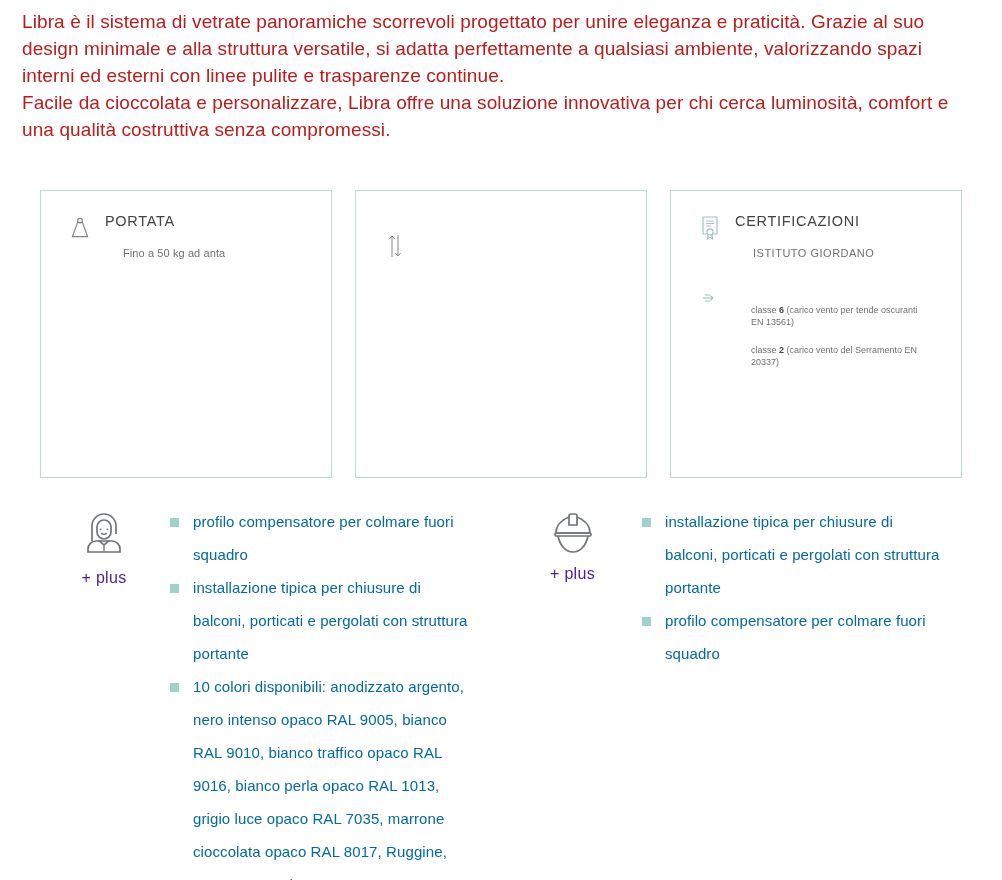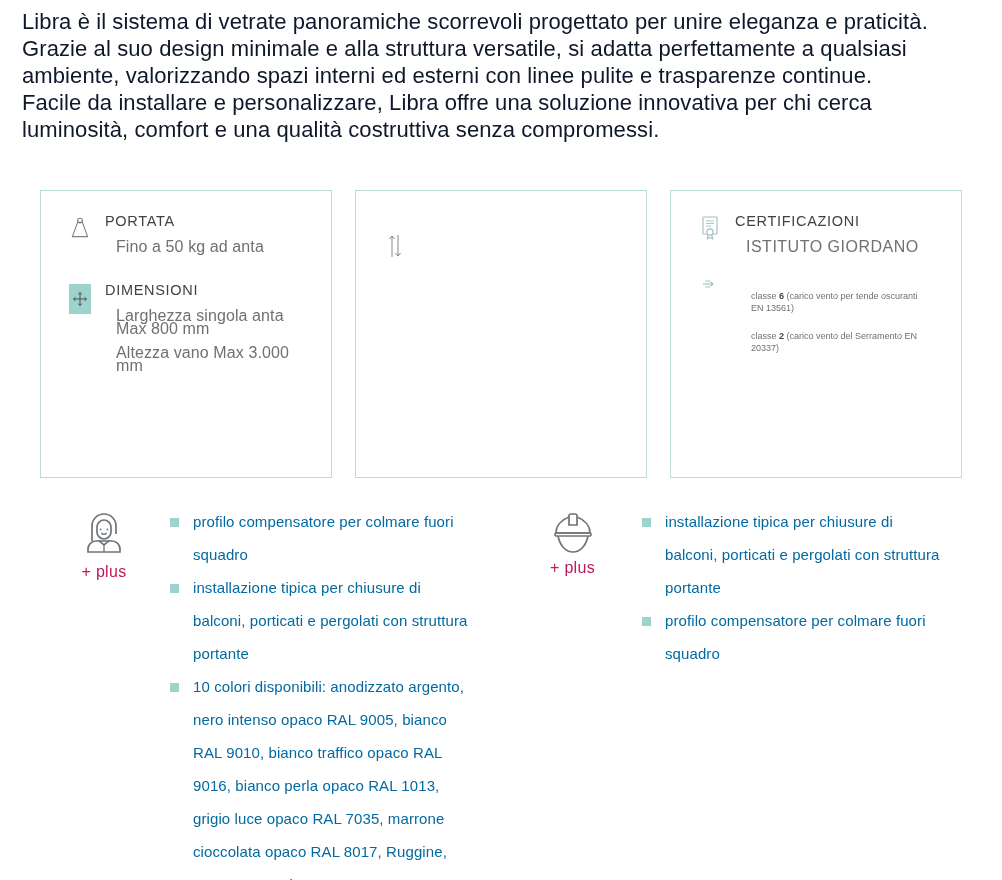--- a/index.html
+++ b/index.html
@@ -19,23 +19,23 @@
 
   
   .intro {
     position: absolute;
     left: 22px;
     top: 8px;
     width: 930px;
   }
   .intro p {
     margin: 0;
-    font-size: 22px;
+    font-size: 19px;
     line-height: 27px;
-    color: #0f172a;
+    color: #b91c1c;
     letter-spacing: 0.1px;
     font-weight: 400;
   }
 
   
   .cards {
     position: absolute;
     left: 40px;
     top: 190px;
     width: 922px;
@@ -69,24 +69,24 @@
     letter-spacing: 0.6px;
     color: #3f4346;
     font-weight: 400;
     margin: 0 0 2px 0;
   }
   .spec-title.big {
     font-size: 14.5px;
     letter-spacing: 0.7px;
   }
   .spec-sub {
-    font-size: 16px;
+    font-size: 11px;
     line-height: 13px;
     color: #6d7174;
-    margin: 11px;
+    margin: 18px;
     letter-spacing: 0.1px;
   }
   .spec-sub.caps { letter-spacing: 0.5px; }
   .teal-box {
     width: 22px;
     height: 30px;
     background: #9ed2cd;
     display: flex;
     align-items: center;
     justify-content: center;
@@ -114,21 +114,22 @@
   .plus-badge {
     width: 128px;
     min-width: 128px;
     display: flex;
     flex-direction: column;
     align-items: center;
     padding-top: 2px;
   }
   .plus-label {
     font-size: 16px;
-    color: #be185d;
+    color: #4c1d95;
+    margin-top: 6px;
     letter-spacing: 0.3px;
   }
   ul.bullets {
     list-style: none;
     margin: 0;
     padding: 0;
     width: 300px;
   }
   ul.bullets li {
     position: relative;
@@ -149,57 +150,39 @@
   }
   .plus-col.right .plus-badge { width: 135px; min-width: 135px; }
   .plus-col.right ul.bullets { width: 300px; }
   svg { display: block; }
 </style>
 </head>
 <body>
 
 <div class="intro">
   <p>Libra è il sistema di vetrate panoramiche scorrevoli progettato per unire eleganza e praticità. Grazie al suo design minimale e alla struttura versatile, si adatta perfettamente a qualsiasi ambiente, valorizzando spazi interni ed esterni con linee pulite e trasparenze continue.</p>
-  <p>Facile da installare e personalizzare, Libra offre una soluzione innovativa per chi cerca luminosità, comfort e una qualità costruttiva senza compromessi.</p>
+  <p>Facile da cioccolata e personalizzare, Libra offre una soluzione innovativa per chi cerca luminosità, comfort e una qualità costruttiva senza compromessi.</p>
 </div>
 
 <div class="cards">
 
   <div class="card">
     <div class="spec-row">
       <div class="spec-icon">
         <svg width="26" height="26" viewBox="0 0 26 26" fill="none" stroke="#7b8083" stroke-width="1.1">
           <circle cx="13" cy="5.6" r="2.4"></circle>
           <path d="M10.6 7.4 L5.4 21.6 L20.6 21.6 L15.4 7.4 Z"></path>
         </svg>
       </div>
       <div class="spec-text">
         <p class="spec-title big">PORTATA</p>
         <p class="spec-sub">Fino a 50 kg ad anta</p>
       </div>
     </div>
 
-    <div class="spec-row" style="margin-top:14px">
-      <div class="spec-icon">
-        <div class="teal-box">
-          <svg width="16" height="16" viewBox="0 0 16 16" fill="none" stroke="#4a4e51" stroke-width="1">
-            <path d="M8 1.5 V14.5 M1.5 8 H14.5"></path>
-            <path d="M8 1.5 L6.3 3.4 M8 1.5 L9.7 3.4"></path>
-            <path d="M8 14.5 L6.3 12.6 M8 14.5 L9.7 12.6"></path>
-            <path d="M1.5 8 L3.4 6.3 M1.5 8 L3.4 9.7"></path>
-            <path d="M14.5 8 L12.6 6.3 M14.5 8 L12.6 9.7"></path>
-          </svg>
-        </div>
-      </div>
-      <div class="spec-text">
-        <p class="spec-title big">DIMENSIONI</p>
-        <p class="spec-sub">Larghezza singola anta Max 800 mm</p>
-        <p class="spec-sub">Altezza vano Max 3.000 mm</p>
-      </div>
-    </div>
   </div>
 
   <div class="card">
     <div class="spec-row" style="margin-top:18px">
       <div class="spec-icon">
         <svg width="20" height="26" viewBox="0 0 20 26" fill="none" stroke="#85898c" stroke-width="1">
           <path d="M7 24 L7 3"></path>
           <path d="M7 3 L4.4 6 M7 3 L9.6 6"></path>
           <path d="M13 2 L13 23"></path>
           <path d="M13 23 L10.4 20 M13 23 L15.6 20"></path>

